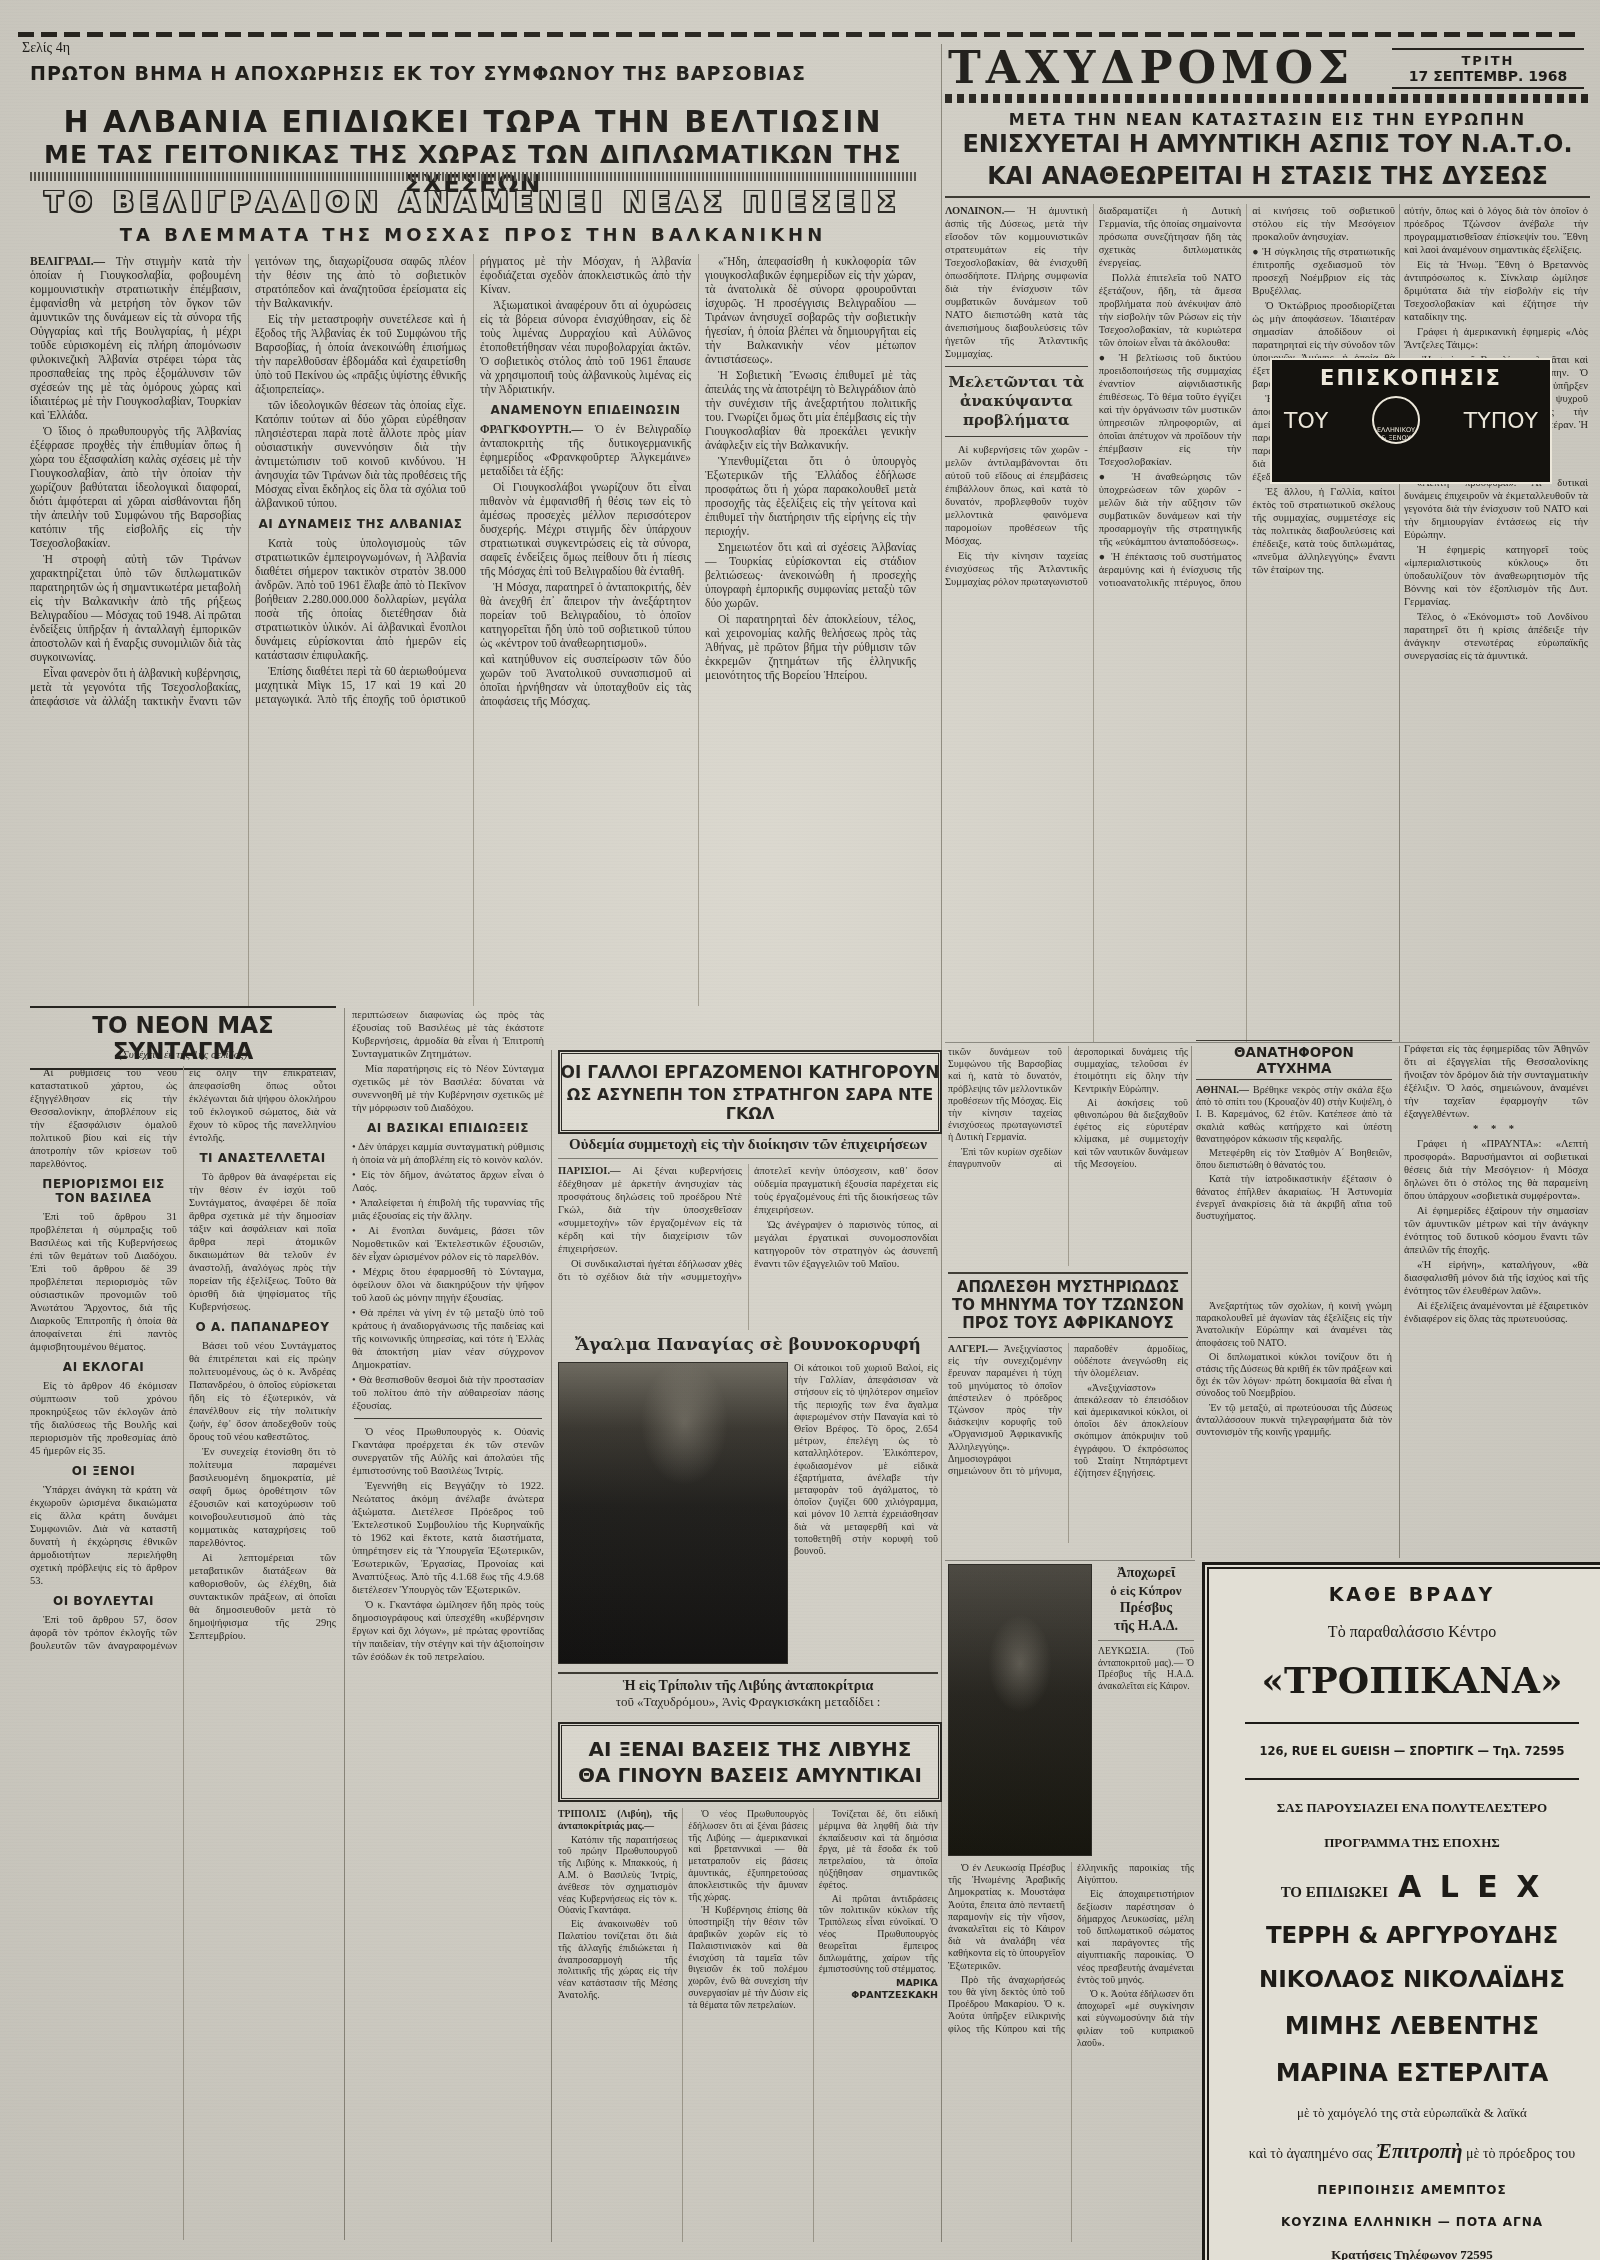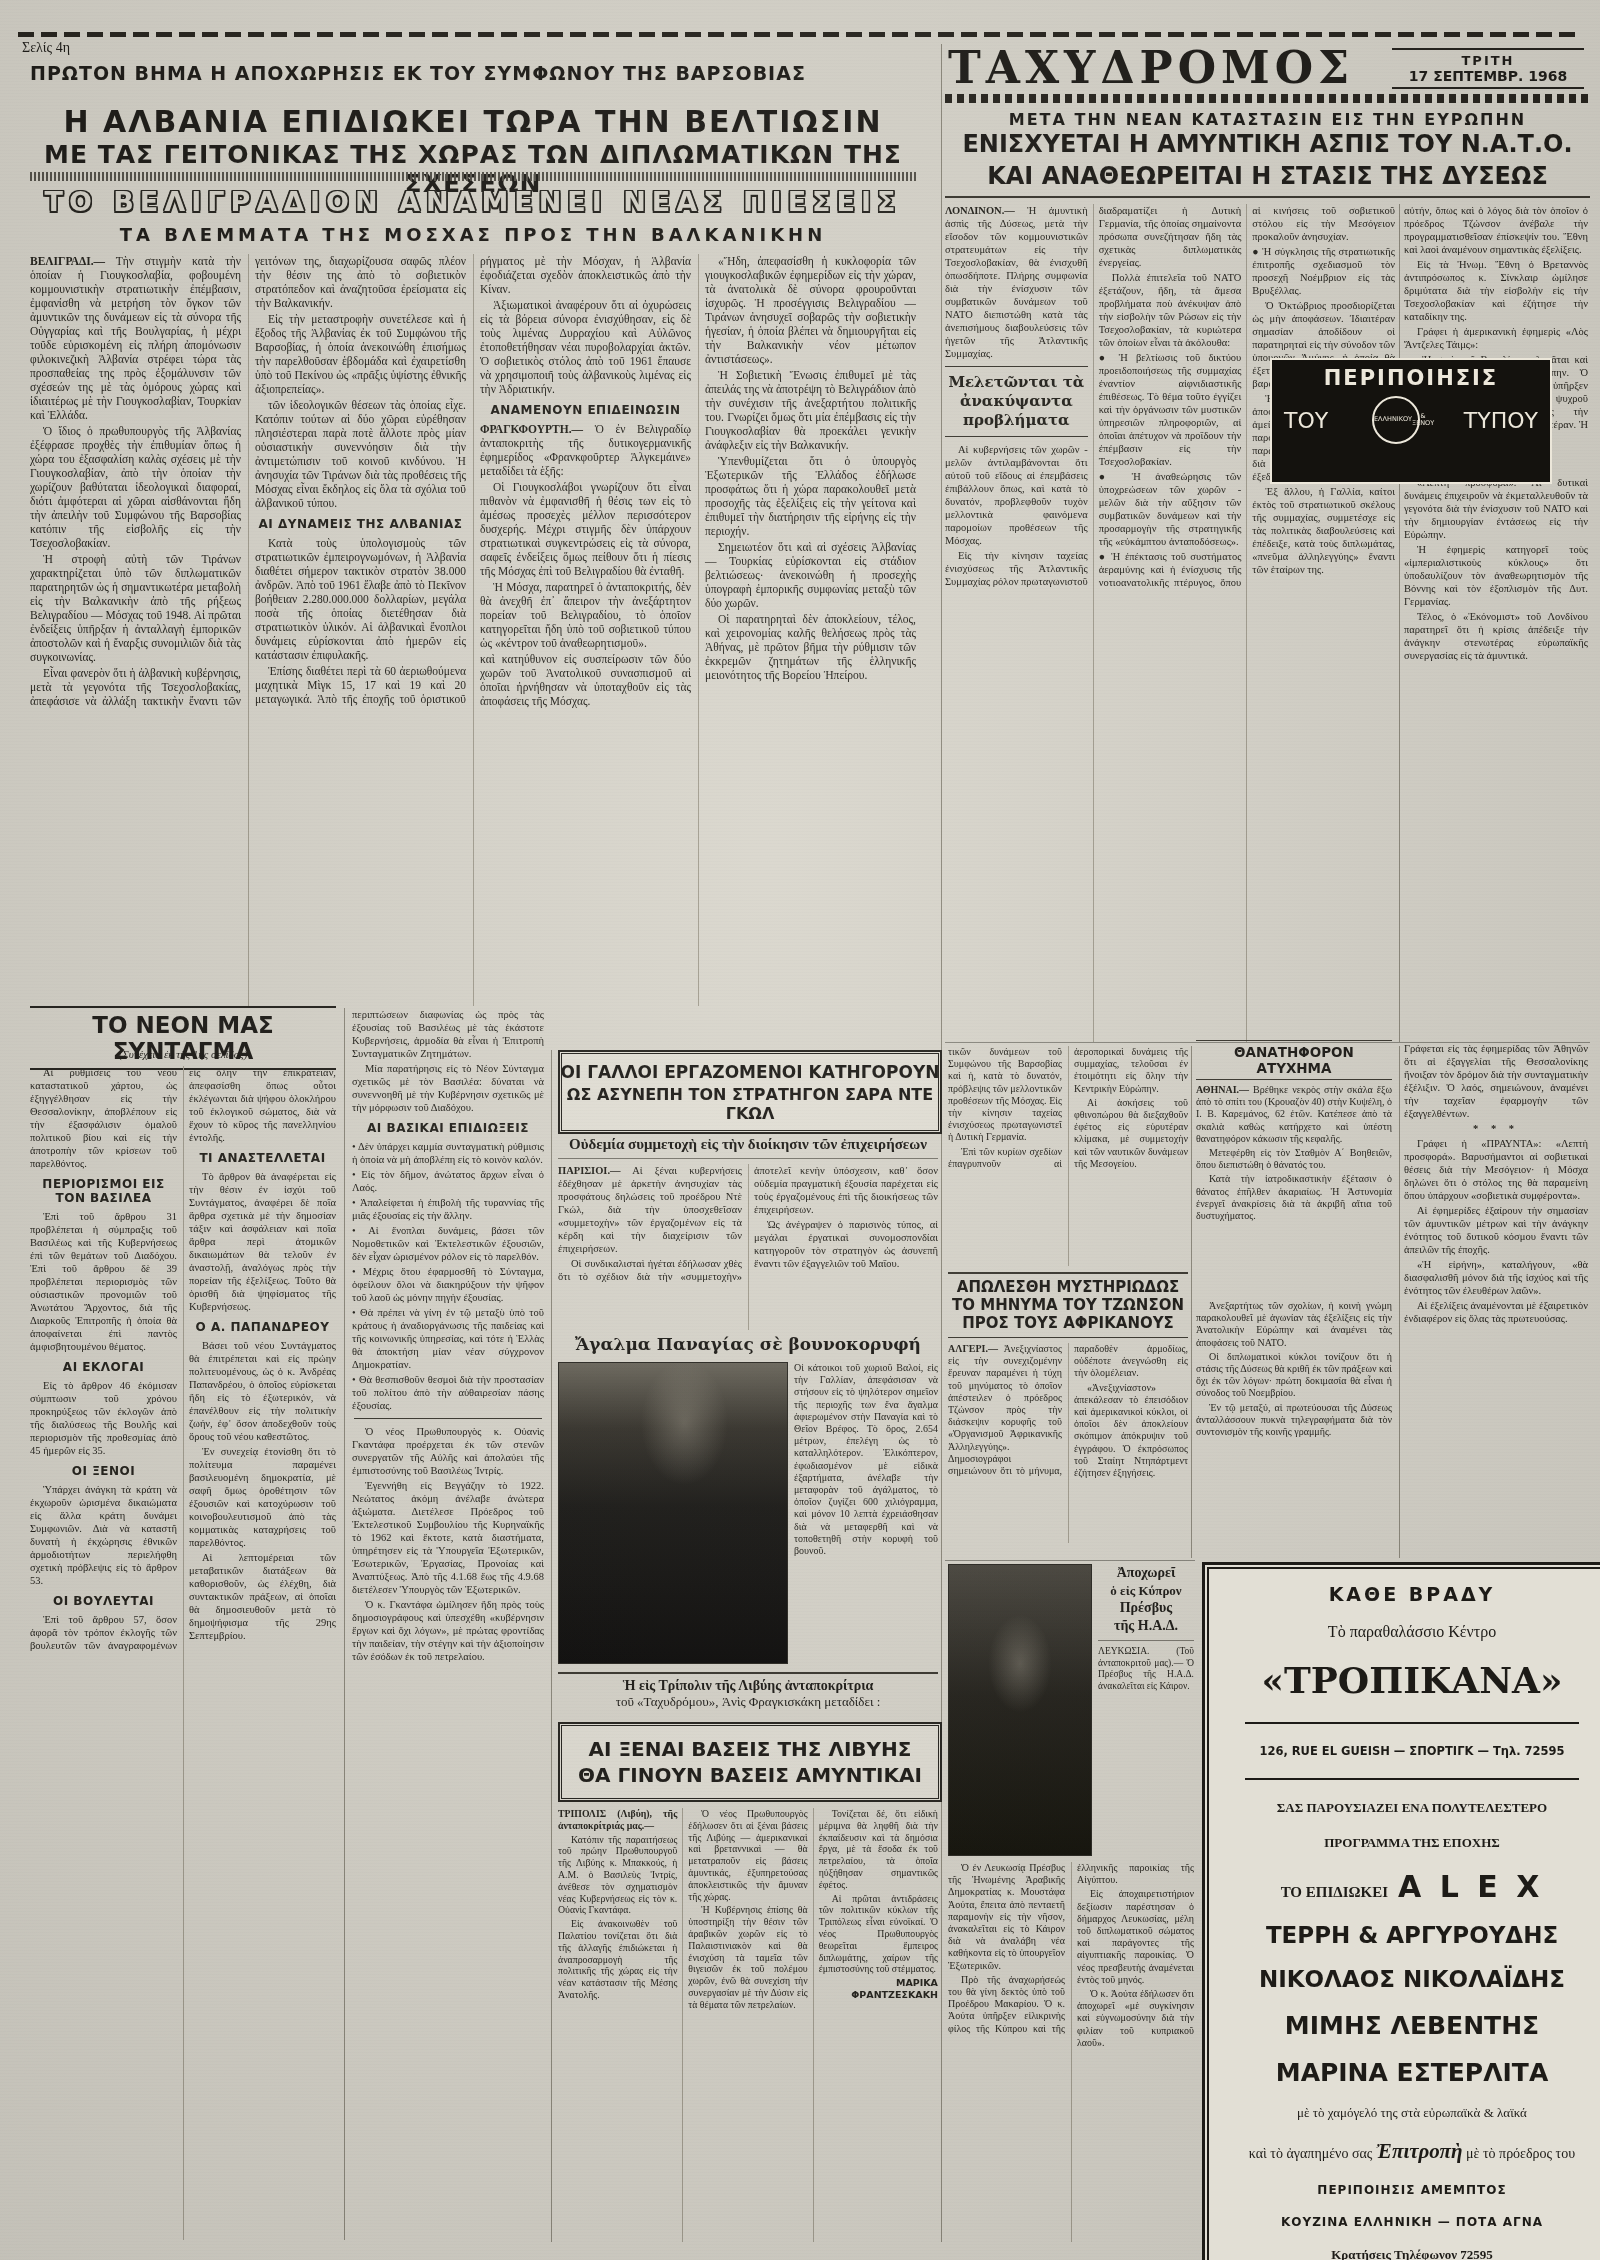--- a/index.html
+++ b/index.html
@@ -32,22 +32,22 @@
   .cols3{column-count:3;column-gap:11px;column-rule:1px solid #a39e90}
   .cols4{column-count:4;column-gap:14px;column-rule:1px solid #a39e90}
   .inrule{height:1px;background:#3a372f;margin:6px 2px}
   .inset{font-family:"DejaVu Serif",serif;font-weight:bold;font-size:15px;line-height:19px;text-align:center;
          margin:6px 0;padding:6px 2px;border-top:1px solid #3a372f;border-bottom:1px solid #3a372f;break-inside:avoid}
   .photo{border:1px solid #2a2822}
   .pressbox{background:#14120e;color:#ece7da;box-shadow:inset 0 0 0 2px #ece7da;padding:8px 10px;z-index:6}
   .pb-title{font-family:"DejaVu Sans",sans-serif;font-weight:bold;font-size:21px;letter-spacing:2px;text-align:center}
   .pb-row{display:flex;align-items:center;justify-content:space-between;margin-top:6px;padding:0 4px}
   .pb-big{font-family:"DejaVu Sans",sans-serif;font-weight:normal;font-size:22px}
-  .pb-seal{width:44px;height:44px;border:2px solid #ece7da;border-radius:50%;display:flex;flex-direction:row;
-           align-items:center;justify-content:space-between;font-size:6.5px;line-height:7.5px;text-align:center;
+  .pb-seal{width:44px;height:44px;border:2px solid #ece7da;border-radius:50%;display:flex;flex-direction:column;
+           align-items:center;justify-content:flex-end;font-size:6.5px;line-height:7.5px;text-align:center;
            font-family:"DejaVu Sans",sans-serif}
   .boxhead{background:#e3e0d6;border:2px solid #24221d;box-shadow:inset 0 0 0 1px #e3e0d6, inset 0 0 0 2px #24221d;
            display:flex;flex-direction:column;align-items:center;justify-content:center}
   .adbox{background:#e2dfd5;border:3px solid #1d1b17;box-shadow:inset 0 0 0 2px #e2dfd5, inset 0 0 0 4px #1d1b17;
          text-align:center;padding:18px 14px;display:flex;flex-direction:column;justify-content:space-between;z-index:4}
   .adrule{height:2px;background:#1d1b17;margin:2px 26px}
 </style>
 </head>
 <body>
 
@@ -123,21 +123,21 @@
     <p>Γράφει ἡ ἀμερικανικὴ ἐφημερὶς «Λὸς Ἄντζελες Τάιμς»:</p>
     <p>«Ἡ σκιὰ τοῦ Βερολίνου πλανᾶται καὶ πάλιν ἐπάνω ἀπὸ τὴν Εὐρώπην. Ὁ ἀποκλεισμὸς τῆς πόλεως τὸ 1948 ὑπῆρξεν ἡ πρώτη μεγάλη δοκιμασία τοῦ ψυχροῦ πολέμου· ἡ εἰσβολὴ εἰς τὴν Τσεχοσλοβακίαν ἀποτελεῖ τὴν δευτέραν. Ἡ Δύσις ὀφείλει νὰ ἐπαγρυπνῆ.»</p>
     <p class="star">* * *</p>
     <p>Γράφει ἡ «ΠΡΑΥΝΤΑ»:</p>
     <p>«Λεπτὴ προσφορά». Αἱ δυτικαὶ δυνάμεις ἐπιχειροῦν νὰ ἐκμεταλλευθοῦν τὰ γεγονότα διὰ τὴν ἐνίσχυσιν τοῦ ΝΑΤΟ καὶ τὴν δημιουργίαν ἐντάσεως εἰς τὴν Εὐρώπην.</p>
     <p>Ἡ ἐφημερὶς κατηγορεῖ τοὺς «ἰμπεριαλιστικοὺς κύκλους» ὅτι ὑποδαυλίζουν τὸν ἀναθεωρητισμὸν τῆς Βόννης καὶ τὸν ἐξοπλισμὸν τῆς Δυτ. Γερμανίας.</p>
     <p>Τέλος, ὁ «Ἐκόνομιστ» τοῦ Λονδίνου παρατηρεῖ ὅτι ἡ κρίσις ἀπέδειξε τὴν ἀνάγκην στενωτέρας εὐρωπαϊκῆς συνεργασίας εἰς τὰ ἀμυντικά.</p>
   </div>
 
   <div class="abs pressbox" style="left:1270px;top:358px;width:262px;height:110px">
-    <div class="pb-title">ΠΕΡΙΠΟΙΗΣΙΣ</div>
+    <div class="pb-title">ΕΠΙΣΚΟΠΗΣΙΣ</div>
     <div class="pb-row">
       <span class="pb-big">ΤΟΥ</span>
       <span class="pb-seal">
         <span>ΕΛΛΗΝΙΚΟΥ</span>
         <span>&amp; ΞΕΝΟΥ</span>
       </span>
       <span class="pb-big">ΤΥΠΟΥ</span>
     </div>
   </div>
 

